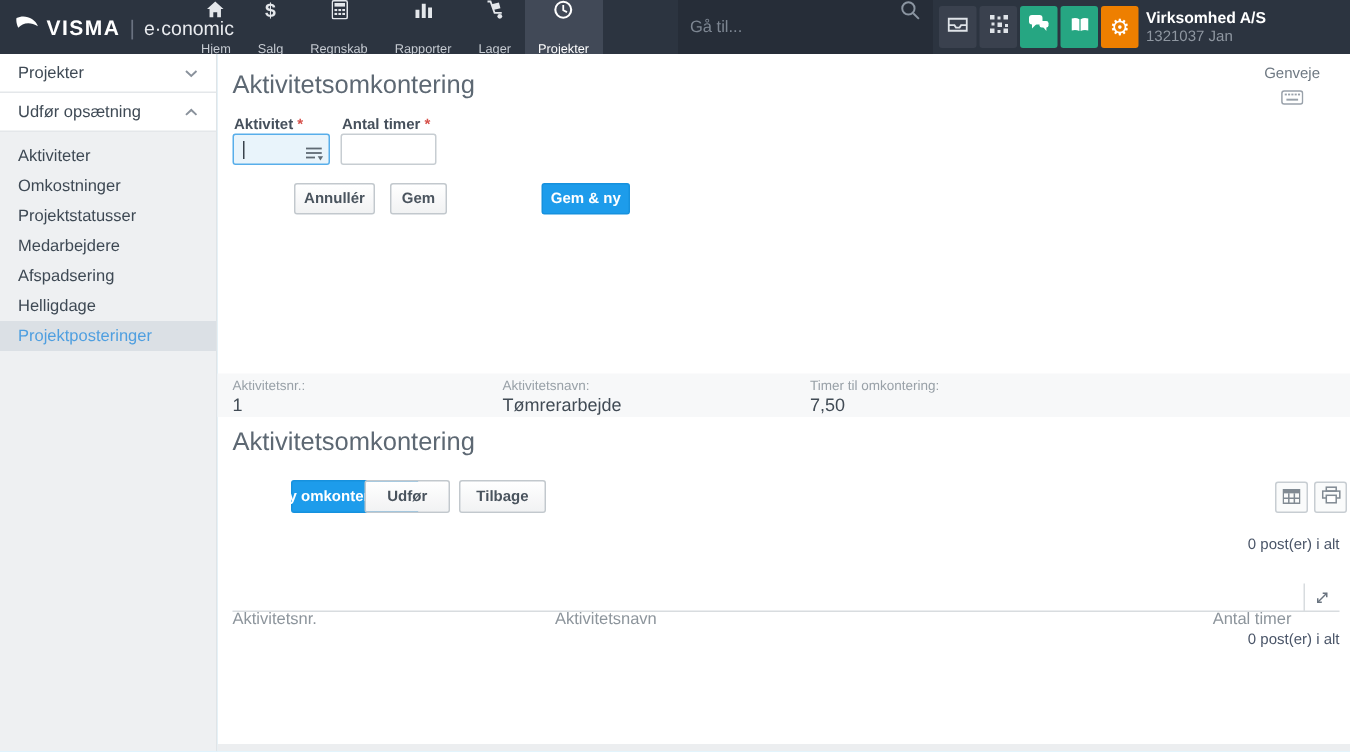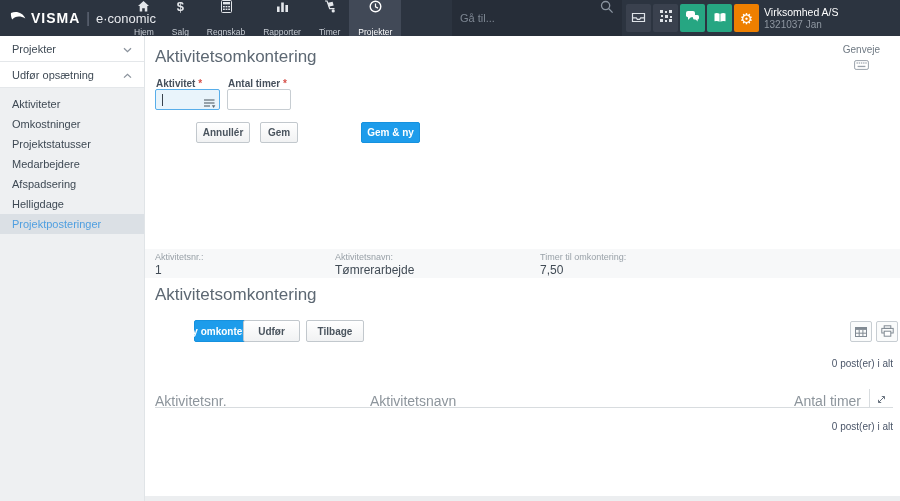--- a/index.html
+++ b/index.html
@@ -21,21 +21,21 @@
   .search { position:absolute; left:452px; top:0; width:170px; height:36px; background:#262d38; display:flex; padding:0 8px; }
   .search input { background:transparent; border:none; outline:none; color:#aeb4bc; font-size:11px; flex:1; width:100px; font-family:"Liberation Sans", sans-serif; }
   .search input::placeholder { color:#7d8692; }
   .top-icons { position:absolute; left:626px; top:4px; display:flex; gap:2px; }
   .icon-btn { width:25px; height:28px; border-radius:2px; display:flex; align-items:center; justify-content:center; cursor:pointer; }
   .icon-btn.dark { background:#3a414e; }
   .icon-btn.teal { background:#26a682; }
   .icon-btn.orange { background:#ee7f00; }
   .gear-glyph { color:#fff; font-size:15px; line-height:15px; }
   .company { position:absolute; left:764px; top:6px; line-height:1.25; }
-  .company .name { font-size:10.5px; font-weight:normal; color:#fff; }
+  .company .name { font-size:10.5px; font-weight:bold; color:#fff; }
   .company .num { font-size:10px; color:#8f97a1; }
 
   
   .sidebar { position:absolute; top:36px; left:0; width:145px; height:465px; background:#eef0f2; border-right:1px solid #e0e4e7; display:flex; flex-direction:column; }
   .side-header { height:26px; background:#fff; border-bottom:1px solid #e4e7ea; display:flex; align-items:center; justify-content:space-between; padding:0 12px; font-size:11px; color:#3f4a55; cursor:pointer; flex:none; }
   .side-items { padding-top:6px; }
   .side-item { font-size:11px; color:#3e4954; padding:4px 12px; cursor:pointer; }
   .side-item.active { background:#dbe0e5; color:#4f9fe0; }
 
   
@@ -50,21 +50,21 @@
   .input-plain { position:absolute; left:82px; top:53px; width:64px; height:21px; border:1px solid #c7cdd2; background:#fff; border-radius:2px; }
   .btn { position:absolute; height:21px; border:1px solid #c2c8cd; border-radius:2px; background:linear-gradient(#ffffff,#f1f2f3); font-size:10px; font-weight:bold; color:#4a545e; display:flex; align-items:center; justify-content:center; cursor:pointer; white-space:nowrap; }
   .btn.primary { background:#1d9ceb; border-color:#1691de; color:#fff;margin-left:39px; }
   .summary { position:absolute; left:0; top:213px; width:755px; height:29px; background:#f7f8f9; }
   .sum-col { position:absolute; top:3px; }
   .sum-label { font-size:9px; color:#99a1a8; }
   .sum-value { font-size:12px; color:#414b55; margin-top:1px; }
   .tool-btn { position:absolute; top:285px; width:22px; height:21px; border:1px solid #c7cdd2; border-radius:2px; background:#fafbfb; display:flex; align-items:center; justify-content:center; cursor:pointer; }
   .count { position:absolute; right:7px; font-size:10px; color:#4a5568; }
   .table-head { position:absolute; left:10px; right:7px; top:355px; height:17px; border-bottom:1px solid #d8dcdf; }
-  .th { position:absolute; top:2px; font-size:14px; color:#8d959c; }
+  .th { position:absolute; top:16px; font-size:11px; color:#8d959c; }
   .expand-cell { position:absolute; right:0; top:-2px; width:24px; height:19px; border-left:1px solid #d8dcdf; display:flex; align-items:center; justify-content:center; cursor:pointer; }
   .bottom-strip { position:absolute; left:0; bottom:0; width:755px; height:5px; background:#eceef0; }
 </style>
 </head>
 <body>
 
 <div class="screen">
 
   <div class="topbar">
     <div class="brand">
@@ -123,21 +123,21 @@
         <span class="lbl">Rapporter</span>
       </div>
       <div class="nav-tab">
         <span class="ico">
           <svg width="13" height="13" viewBox="0 0 13 13">
               <path d="M2 1 L4 1 L6.7 8.6 L11.5 8.6" stroke="#e4e7eb" stroke-width="1.2" fill="none"></path>
               <rect x="5.2" y="2.2" width="5" height="4" transform="rotate(-14 7.7 4.2)" fill="#e4e7eb"></rect>
               <circle cx="10.2" cy="10.9" r="1.6" fill="#e4e7eb"></circle>
             </svg>
         </span>
-        <span class="lbl">Timer</span>
+        <span class="lbl">Lager</span>
       </div>
       <div class="nav-tab active">
         <span class="ico">
           <svg width="13" height="13" viewBox="0 0 13 13">
               <circle cx="6.5" cy="6.5" r="5.3" fill="none" stroke="#fff" stroke-width="1.4"></circle>
               <path d="M6.5 3.4 V6.8 L9 8.1" stroke="#fff" stroke-width="1.2" fill="none"></path>
             </svg>
         </span>
         <span class="lbl">Projekter</span>
       </div>

